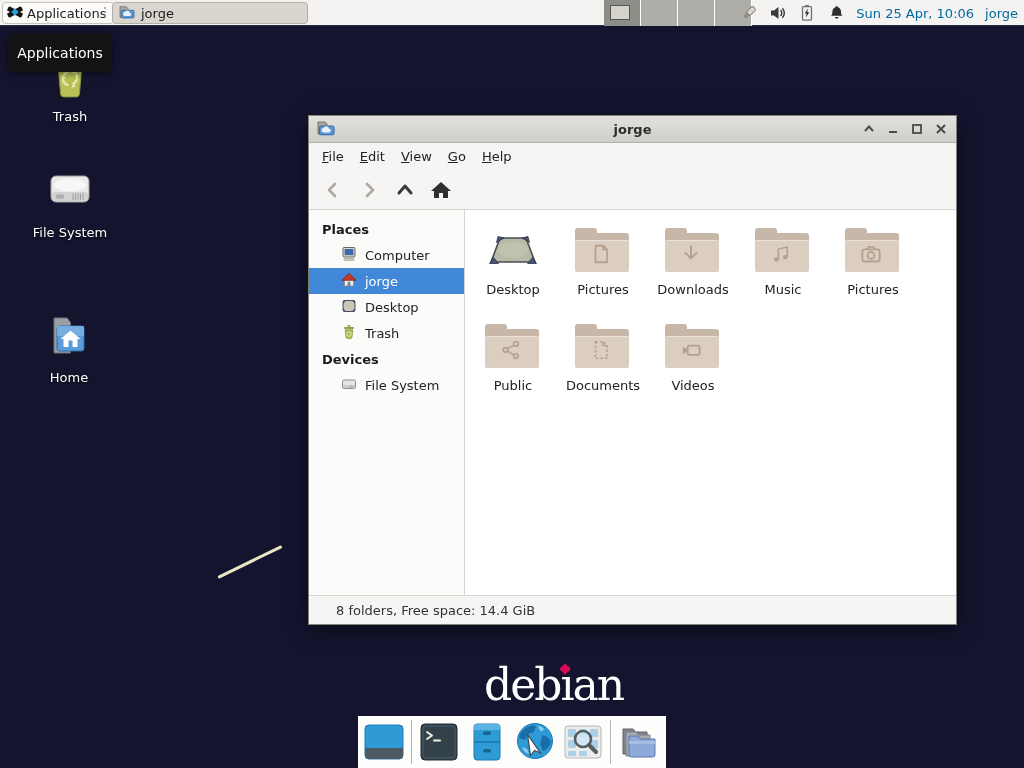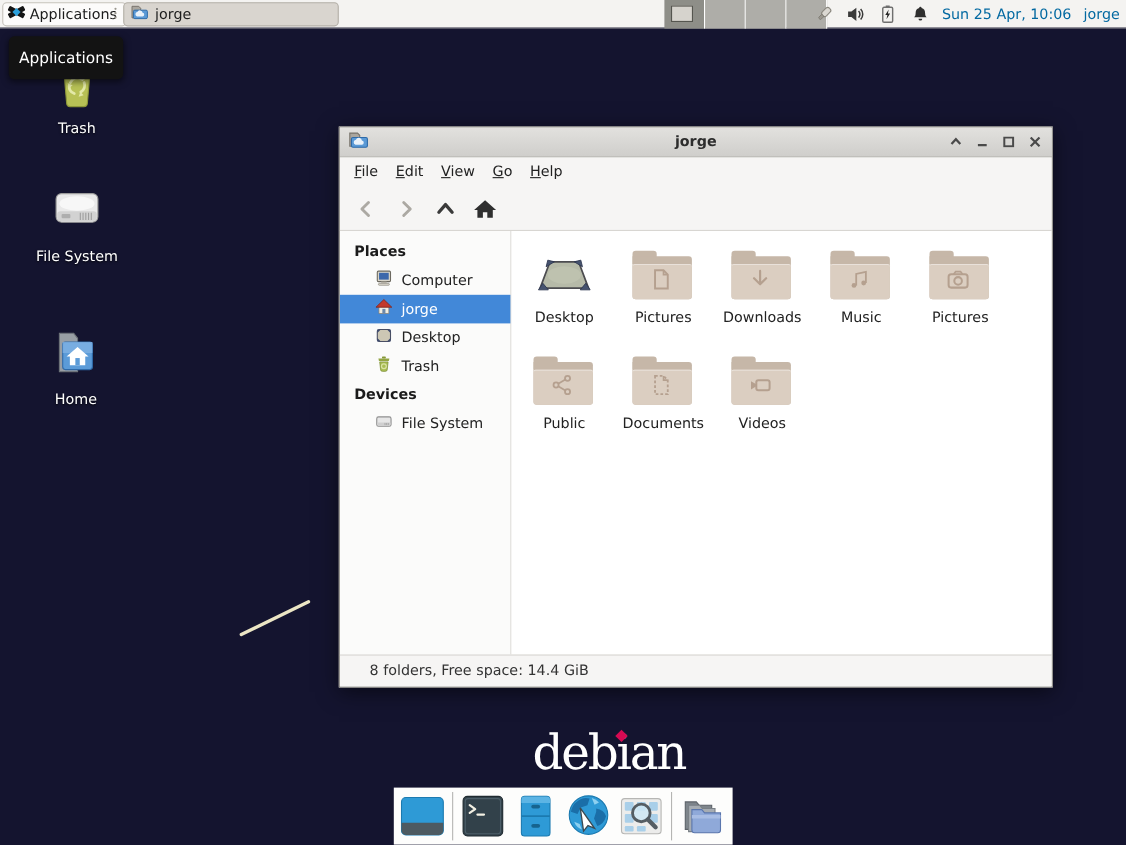--- a/index.html
+++ b/index.html
@@ -28,21 +28,21 @@
   .clock, .panel-user { white-space:nowrap; color:#0369a1; }
 
   
   .tooltip { position:absolute; left:8px; top:33px; width:104px; height:39px; background:#131313;
              color:#fff; border-radius:5px; display:flex; align-items:center; justify-content:center;
              font-size:14px; box-shadow:0 2px 6px rgba(0,0,0,.5); z-index:30; }
 
   
   .desk-ic { position:absolute; width:110px; display:flex; flex-direction:column; align-items:center; gap:6px; }
   .desk-ic .lbl { color:#fff; text-shadow:0 1px 2px rgba(0,0,0,.9); }
-  .desk-trash { left:15px; top:48px; } .desk-fs { left:15px; top:164px; } .desk-home { left:14px; top:294px; }
+  .desk-trash { left:15px; top:48px; } .desk-fs { left:15px; top:164px; } .desk-home { left:14px; top:309px; }
 
   
   .trail { position:absolute; left:218px; top:576px; width:71px; height:3px; background:#ebe5c4;
            border-radius:2px; transform:rotate(-26deg); transform-origin:left center; }
 
   
   .win { position:absolute; left:308px; top:115px; width:649px; height:510px; background:#fff;
          border:1px solid #84827b; box-shadow:0 4px 18px rgba(0,0,0,.55); display:flex; flex-direction:column; }
   .titlebar { height:27px; background:linear-gradient(#e2e1de,#cfcecb); border-bottom:1px solid #b4b2ad;
               display:flex; align-items:center; padding:0 8px; position:relative; flex:0 0 27px; }

